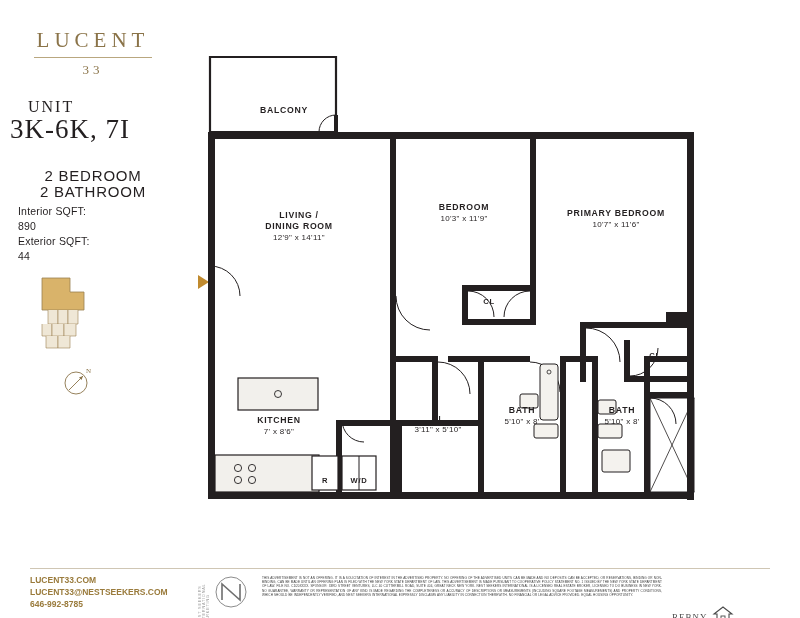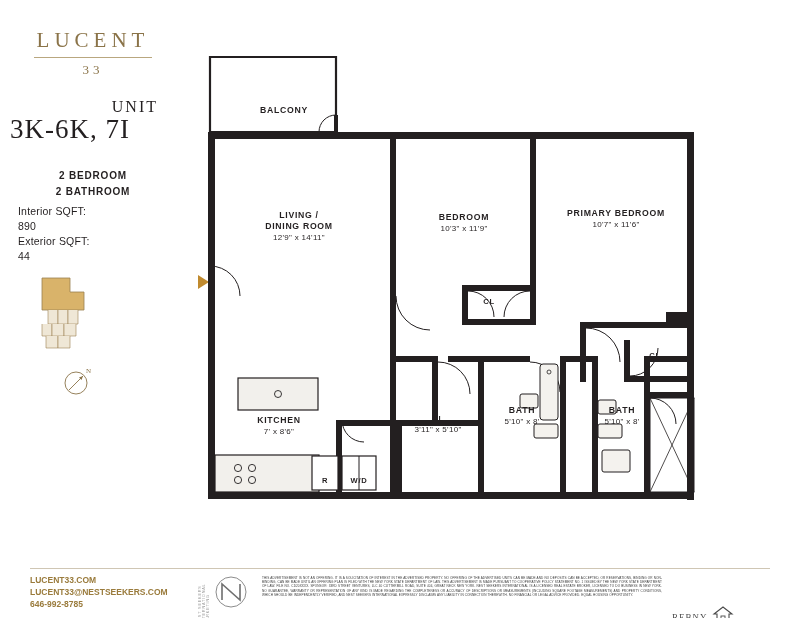--- a/index.html
+++ b/index.html
@@ -58,21 +58,21 @@
     font-size: 13px;
     letter-spacing: 4px;
     line-height: 1;
   }
 
   .unit-word {
     position: absolute;
     left: 28px;
     top: 98px;
     width: 130px;
-    text-align: right;
+    text-align: left;
     font-family: "Liberation Serif", serif;
     font-size: 16px;
     letter-spacing: 2px;
     color: #231f20;
   }
   .unit-code {
     position: absolute;
     left: 10px;
     top: 114px;
     width: 166px;
@@ -82,22 +82,22 @@
     letter-spacing: 1px;
     color: #231f20;
   }
 
   .beds {
     position: absolute;
     left: 18px;
     top: 168px;
     width: 150px;
     text-align: center;
-    font-size: 10px;
-    font-weight: bold;
+    font-size: 15px;
+    font-weight: normal;
     letter-spacing: 0.8px;
     line-height: 16px;
   }
 
   .sqft-block {
     position: absolute;
     left: 18px;
     top: 204px;
     width: 150px;
     text-align: left;
@@ -443,21 +443,21 @@
     <div class="rm" style="left:43px; top:85px; width:110px;">
       <span class="nm">BALCONY</span>
     </div>
 
     <div class="rm" style="left:48px; top:190px; width:130px;">
       <span class="nm">LIVING /</span>
       <span class="nm">DINING ROOM</span>
       <span class="dm">12'9" x 14'11"</span>
     </div>
 
-    <div class="rm" style="left:213px; top:192px; width:130px;">
+    <div class="rm" style="left:213px; top:182px; width:130px;">
       <span class="nm">BEDROOM</span>
       <span class="dm">10'3" x 11'9"</span>
     </div>
 
     <div class="rm" style="left:360px; top:188px; width:140px;">
       <span class="nm">PRIMARY BEDROOM</span>
       <span class="dm">10'7" x 11'6"</span>
     </div>
 
     <div class="rm small" style="left:283px; top:268px; width:40px;">

